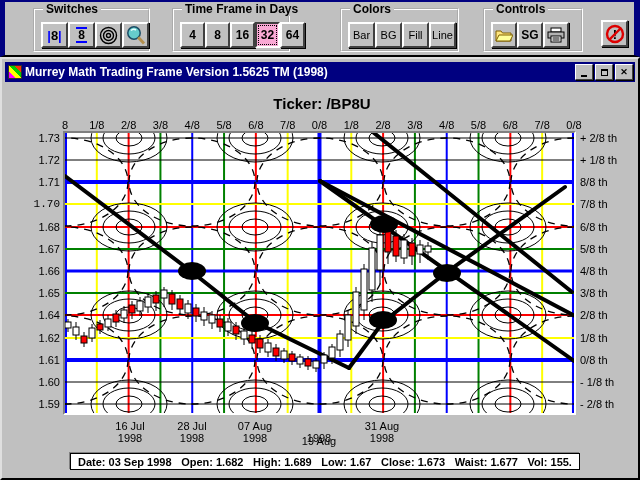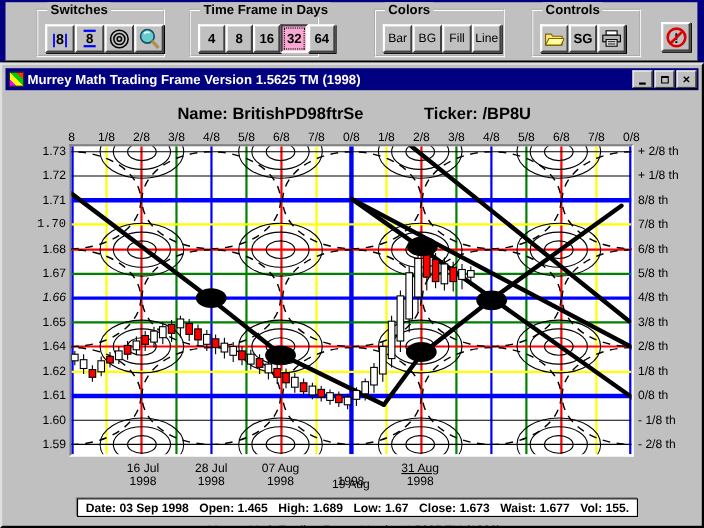--- a/index.html
+++ b/index.html
@@ -195,21 +195,20 @@
       <div class="cbtn">
           <div class="maxglyph"></div>
         </div>
       <div class="cbtn">
           <span>✕</span>
         </div>
     </div>
   </div>
 
   <div class="namebar">
-    <span>Name: BritishPD98ftrSe</span>
     <span>Ticker: /BP8U</span>
   </div>
 
   <div id="axes">
       <div class="axlabel topax" style="left:63px;top:60px;">8</div>
       <div class="axlabel topax" style="left:94.81px;top:60px;">1/8</div>
       <div class="axlabel topax" style="left:126.62px;top:60px;">2/8</div>
       <div class="axlabel topax" style="left:158.43px;top:60px;">3/8</div>
       <div class="axlabel topax" style="left:190.24px;top:60px;">4/8</div>
       <div class="axlabel topax" style="left:222.04999999999998px;top:60px;">5/8</div>
@@ -223,21 +222,21 @@
       <div class="axlabel topax" style="left:476.53px;top:60px;">5/8</div>
       <div class="axlabel topax" style="left:508.34px;top:60px;">6/8</div>
       <div class="axlabel topax" style="left:540.15px;top:60px;">7/8</div>
       <div class="axlabel topax" style="left:571.96px;top:60px;">0/8</div>
       <div class="axlabel leftax" style="left:22px;top:79px;">1.73</div>
       <div class="axlabel leftax" style="left:22px;top:101px;">1.72</div>
       <div class="axlabel leftax" style="left:22px;top:123px;">1.71</div>
       <div class="axlabel leftax" style="left:22px;top:145px;font-family:Liberation Mono, monospace;">1.70</div>
       <div class="axlabel leftax" style="left:22px;top:168px;">1.68</div>
       <div class="axlabel leftax" style="left:22px;top:190px;">1.67</div>
-      <div class="axlabel leftax" style="left:22px;top:212px;font-style:italic;">1.66</div>
+      <div class="axlabel leftax" style="left:22px;top:212px;">1.66</div>
       <div class="axlabel leftax" style="left:22px;top:234px;">1.65</div>
       <div class="axlabel leftax" style="left:22px;top:256px;">1.64</div>
       <div class="axlabel leftax" style="left:22px;top:279px;">1.62</div>
       <div class="axlabel leftax" style="left:22px;top:301px;">1.61</div>
       <div class="axlabel leftax" style="left:22px;top:323px;">1.60</div>
       <div class="axlabel leftax" style="left:22px;top:345px;">1.59</div>
       <div class="axlabel rightax" style="left:578px;top:79px;">+ 2/8 th</div>
       <div class="axlabel rightax" style="left:578px;top:101px;">+ 1/8 th</div>
       <div class="axlabel rightax" style="left:578px;top:123px;">8/8 th</div>
       <div class="axlabel rightax" style="left:578px;top:145px;">7/8 th</div>
@@ -251,21 +250,21 @@
       <div class="axlabel rightax" style="left:578px;top:323px;">- 1/8 th</div>
       <div class="axlabel rightax" style="left:578px;top:345px;">- 2/8 th</div>
       <div class="axlabel dateax" style="left:128px;top:361px;">16 Jul</div>
       <div class="axlabel dateax" style="left:128px;top:373px;">1998</div>
       <div class="axlabel dateax" style="left:190px;top:361px;">28 Jul</div>
       <div class="axlabel dateax" style="left:190px;top:373px;">1998</div>
       <div class="axlabel dateax" style="left:253px;top:361px;">07 Aug</div>
       <div class="axlabel dateax" style="left:253px;top:373px;">1998</div>
       <div class="axlabel dateax" style="left:317px;top:376px;">19 Aug</div>
       <div class="axlabel dateax" style="left:317px;top:373px;">1998</div>
-      <div class="axlabel dateax" style="left:380px;top:361px;text-decoration:underline;">31 Aug</div>
+      <div class="axlabel dateax" style="left:380px;top:361px;">31 Aug</div>
       <div class="axlabel dateax" style="left:380px;top:373px;">1998</div>
     </div>
 
   <div class="plotframe">
     <svg id="plot" width="509" height="280" viewBox="0 0 509 280">
         <line x1="0" y1="0" x2="0" y2="280" stroke="#0000ff" stroke-width="4"></line>
         <line x1="31.810000000000002" y1="0" x2="31.810000000000002" y2="280" stroke="#ffff00" stroke-width="2"></line>
         <line x1="63.620000000000005" y1="0" x2="63.620000000000005" y2="280" stroke="#ff0000" stroke-width="2"></line>
         <line x1="95.43" y1="0" x2="95.43" y2="280" stroke="#008000" stroke-width="2"></line>
         <line x1="127.24000000000001" y1="0" x2="127.24000000000001" y2="280" stroke="#0000ff" stroke-width="2"></line>
@@ -457,21 +456,21 @@
         <ellipse cx="127" cy="138" rx="14" ry="9" fill="#000"></ellipse>
         <ellipse cx="190" cy="190" rx="14" ry="9" fill="#000"></ellipse>
         <ellipse cx="319" cy="91" rx="14" ry="9" fill="#000"></ellipse>
         <ellipse cx="318" cy="187" rx="14" ry="9" fill="#000"></ellipse>
         <ellipse cx="382" cy="140" rx="14" ry="9" fill="#000"></ellipse>
       </svg>
   </div>
 
   <div class="statusbox" id="statusbox">
       <span>Date: 03 Sep 1998</span>
-      <span>Open: 1.465</span>
+      <span>Open: 1.682</span>
       <span>High: 1.689</span>
       <span>Low: 1.67</span>
       <span>Close: 1.673</span>
       <span>Waist: 1.677</span>
       <span>Vol: 155.</span>
     </div>
 
   <div class="wincaption">Murrey Math Trading Frame  Version 1.5625  TM (1998)</div>
 </div>
 

